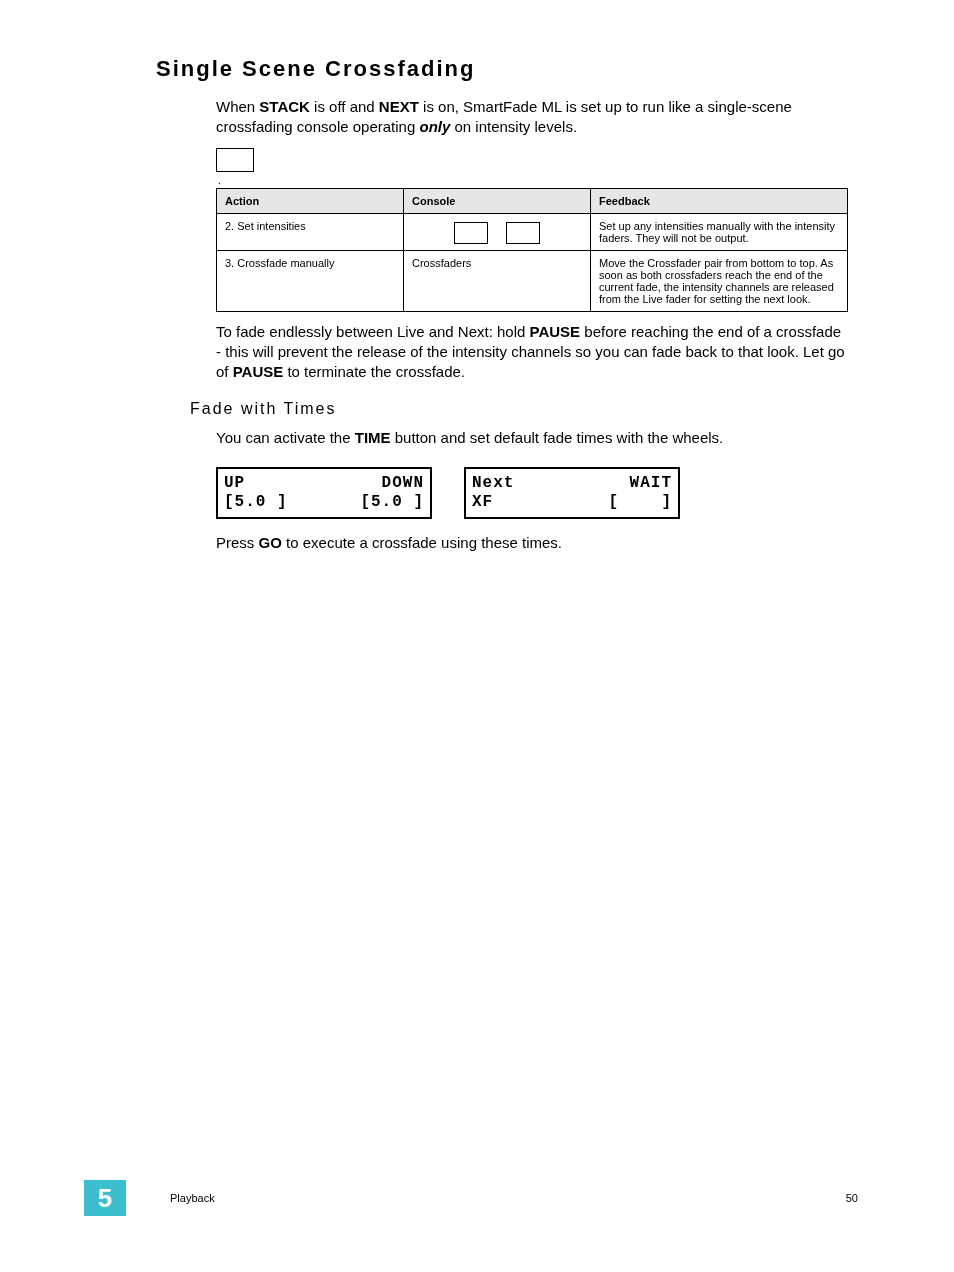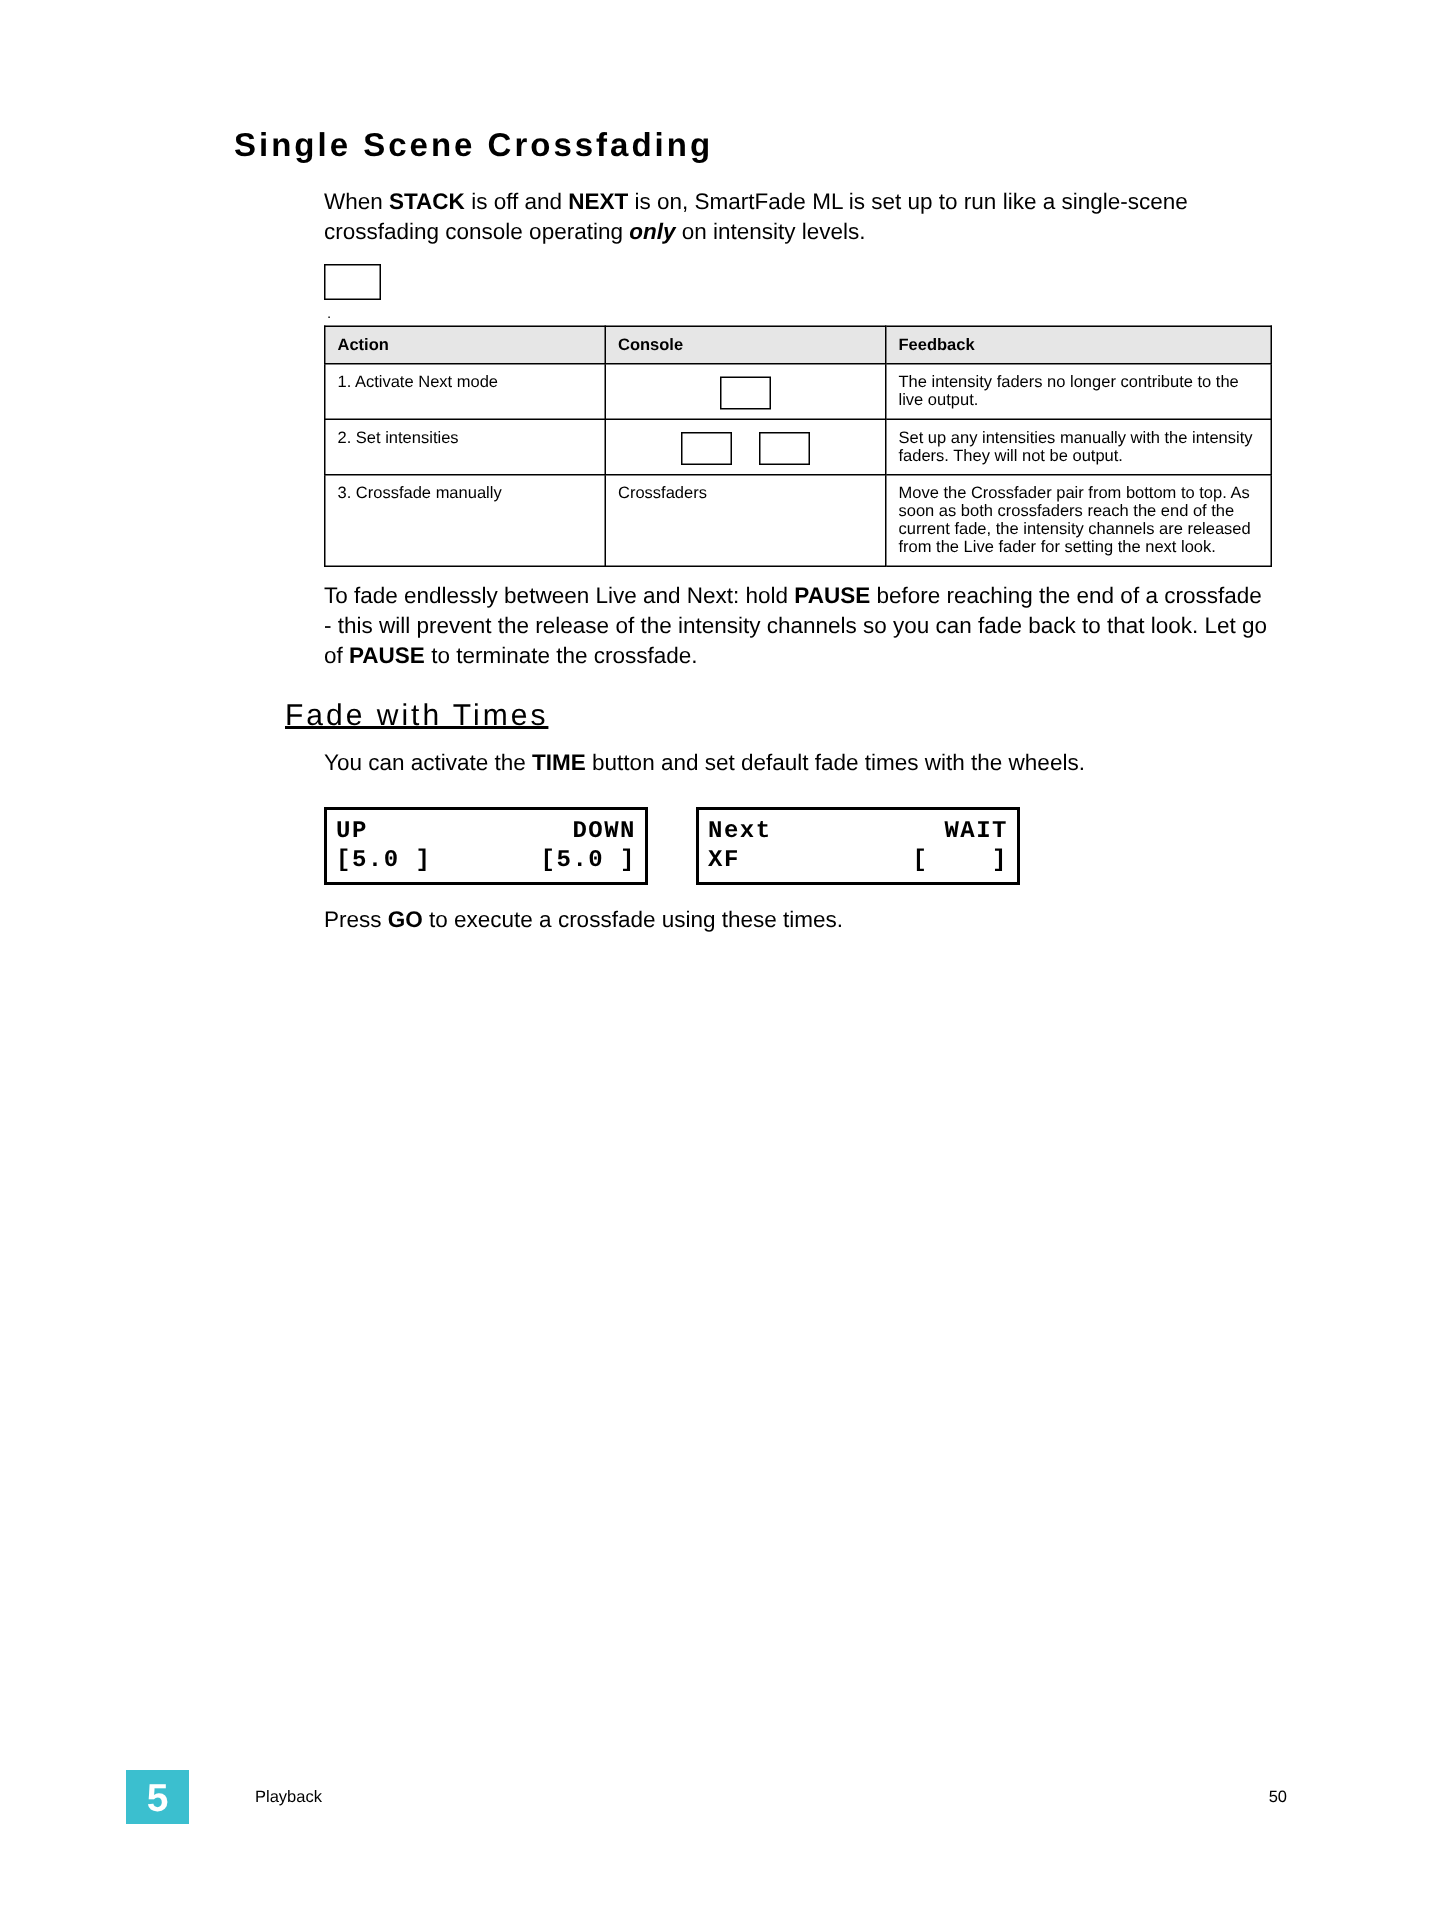--- a/index.html
+++ b/index.html
@@ -6,21 +6,21 @@
     margin: 0;
     padding: 0;
     background: #fff;
     font-family: Arial, Helvetica, sans-serif;
     color: #000;
     width: 954px;
     height: 1272px;
     position: relative;
   }
   .page {
-    padding: 84px 96px 0 96px;
+    padding: 56px 96px 0 96px;
   }
   .heading {
     font-size: 22px;
     font-weight: bold;
     letter-spacing: 2px;
     margin: 0 0 12px 60px;
   }
   .indent-block {
     margin-left: 120px;
     margin-right: 10px;
@@ -72,24 +72,23 @@
     justify-content: center;
     padding-top: 2px;
   }
   .console-boxes .small-box { width: 32px; height: 20px; }
   .para {
     font-size: 15px;
     line-height: 1.35;
     margin: 8px 0 18px 0;
   }
   .subheading {
-    font-size: 20px;
+    font-size: 16px;
     letter-spacing: 2px;
     font-weight: normal;
-    text-decoration: underline;
     margin: 0 0 10px 94px;
   }
   .lcd-row {
     display: flex;
     gap: 32px;
     margin: 8px 0 14px 0;
   }
   .lcd {
     border: 2px solid #000;
     padding: 4px 6px;
@@ -151,29 +150,20 @@
 
     <table class="proc">
       <thead>
         <tr>
           <th class="col-action">Action</th>
           <th class="col-console">Console</th>
           <th>Feedback</th>
         </tr>
       </thead>
       <tbody>
-        <tr>
-          <td>1. Activate Next mode</td>
-          <td>
-            <div class="console-boxes">
-              <span class="small-box"></span>
-            </div>
-          </td>
-          <td>The intensity faders no longer contribute to the live output.</td>
-        </tr>
         <tr>
           <td>2. Set intensities</td>
           <td>
             <div class="console-boxes">
               <span class="small-box"></span>
               <span class="small-box"></span>
             </div>
           </td>
           <td>Set up any intensities manually with the intensity faders. They will not be output.</td>
         </tr>

